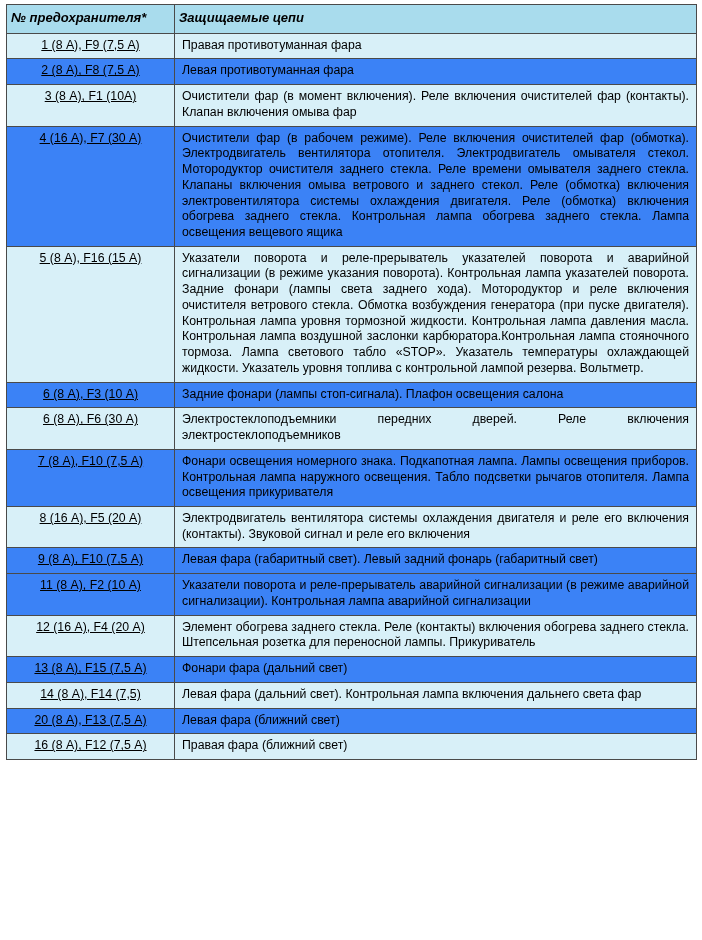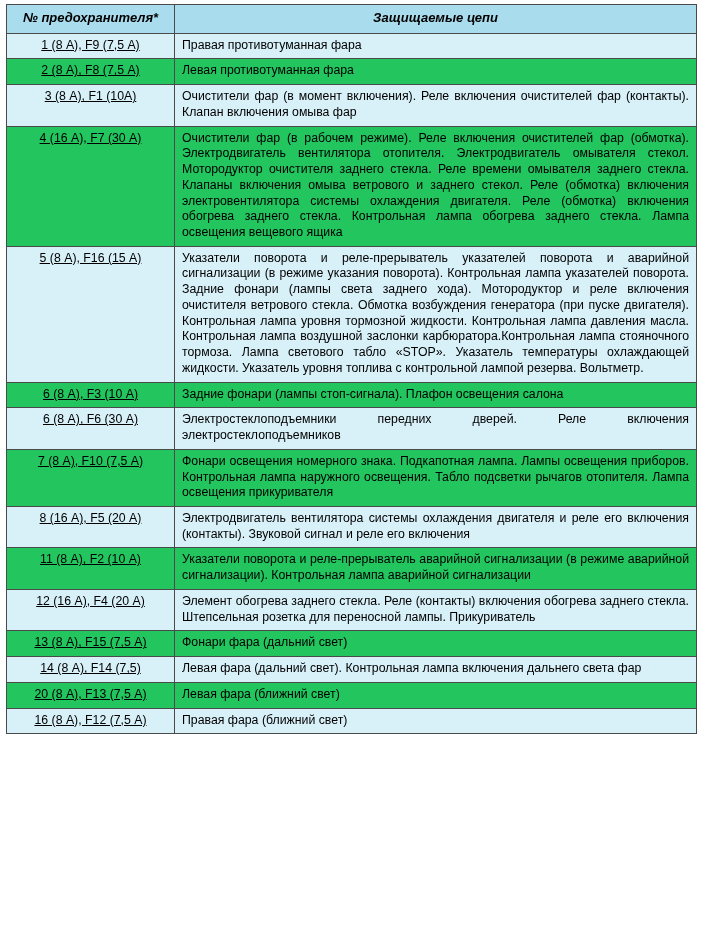--- a/index.html
+++ b/index.html
@@ -32,38 +32,38 @@
   table.fuse-table th, table.fuse-table td {
     border: 1px solid #4a4a4a;
     vertical-align: top;
     font-size: 12.3px;
     line-height: 1.28;
   }
   table.fuse-table th {
     background: #a9dced;
     font-weight: bold;
     font-style: italic;
-    text-align: center;
+    text-align: left;
     padding: 5px 4px 6px 4px;
     font-size: 13px;
   }
   td.fuse-id {
     text-align: center;
     padding: 4px 3px 4px 3px;
     white-space: nowrap;
     text-decoration: underline;
   }
   td.circuits {
     text-align: justify;
     text-justify: inter-word;
     padding: 4px 7px 5px 7px;
     hyphens: manual;
   }
   tr.r-odd td { background: #d8f0f8; }
-  tr.r-even td { background: #22c55e; }
+  tr.r-even td { background: #3b82f6; }
   .footnote {
     margin-top: 6px;
     font-size: 9.5px;
     font-weight: bold;
     color: #000;
     padding-left: 2px;
   }
 </style>
 </head>
 <body>
@@ -111,20 +111,24 @@
         </tr>
         <tr class="r-even">
           <td class="fuse-id">7 (8 А), F10 (7,5 А)</td>
           <td class="circuits">Фонари освещения номерного знака. Подкапотная лампа. Лампы освещения приборов. Контрольная лампа наружного освещения. Табло подсветки рычагов отопителя. Лампа освещения прикуривателя</td>
         </tr>
         <tr class="r-odd">
           <td class="fuse-id">8 (16 А), F5 (20 А)</td>
           <td class="circuits">Электродвигатель вентилятора системы охлаждения двигателя и реле его включения (контакты). Звуковой сигнал и реле его включения</td>
         </tr>
         <tr class="r-even">
+          <td class="fuse-id">9 (8 А), F10 (7,5 А)</td>
+          <td class="circuits">Левая фара (габаритный свет). Левый задний фонарь (габаритный свет)</td>
+        </tr>
+        <tr class="r-even">
           <td class="fuse-id">11 (8 А), F2 (10 А)</td>
           <td class="circuits">Указатели поворота и реле-прерыватель аварийной сигнализации (в режиме аварийной сигнализации). Контрольная лампа аварийной сигнализации</td>
         </tr>
         <tr class="r-odd">
           <td class="fuse-id">12 (16 А), F4 (20 А)</td>
           <td class="circuits">Элемент обогрева заднего стекла. Реле (контакты) включения обогрева заднего стекла. Штепсельная розетка для переносной лампы. Прикуриватель</td>
         </tr>
         <tr class="r-even">
           <td class="fuse-id">13 (8 А), F15 (7,5 А)</td>
           <td class="circuits">Фонари фара (дальний свет)</td>

